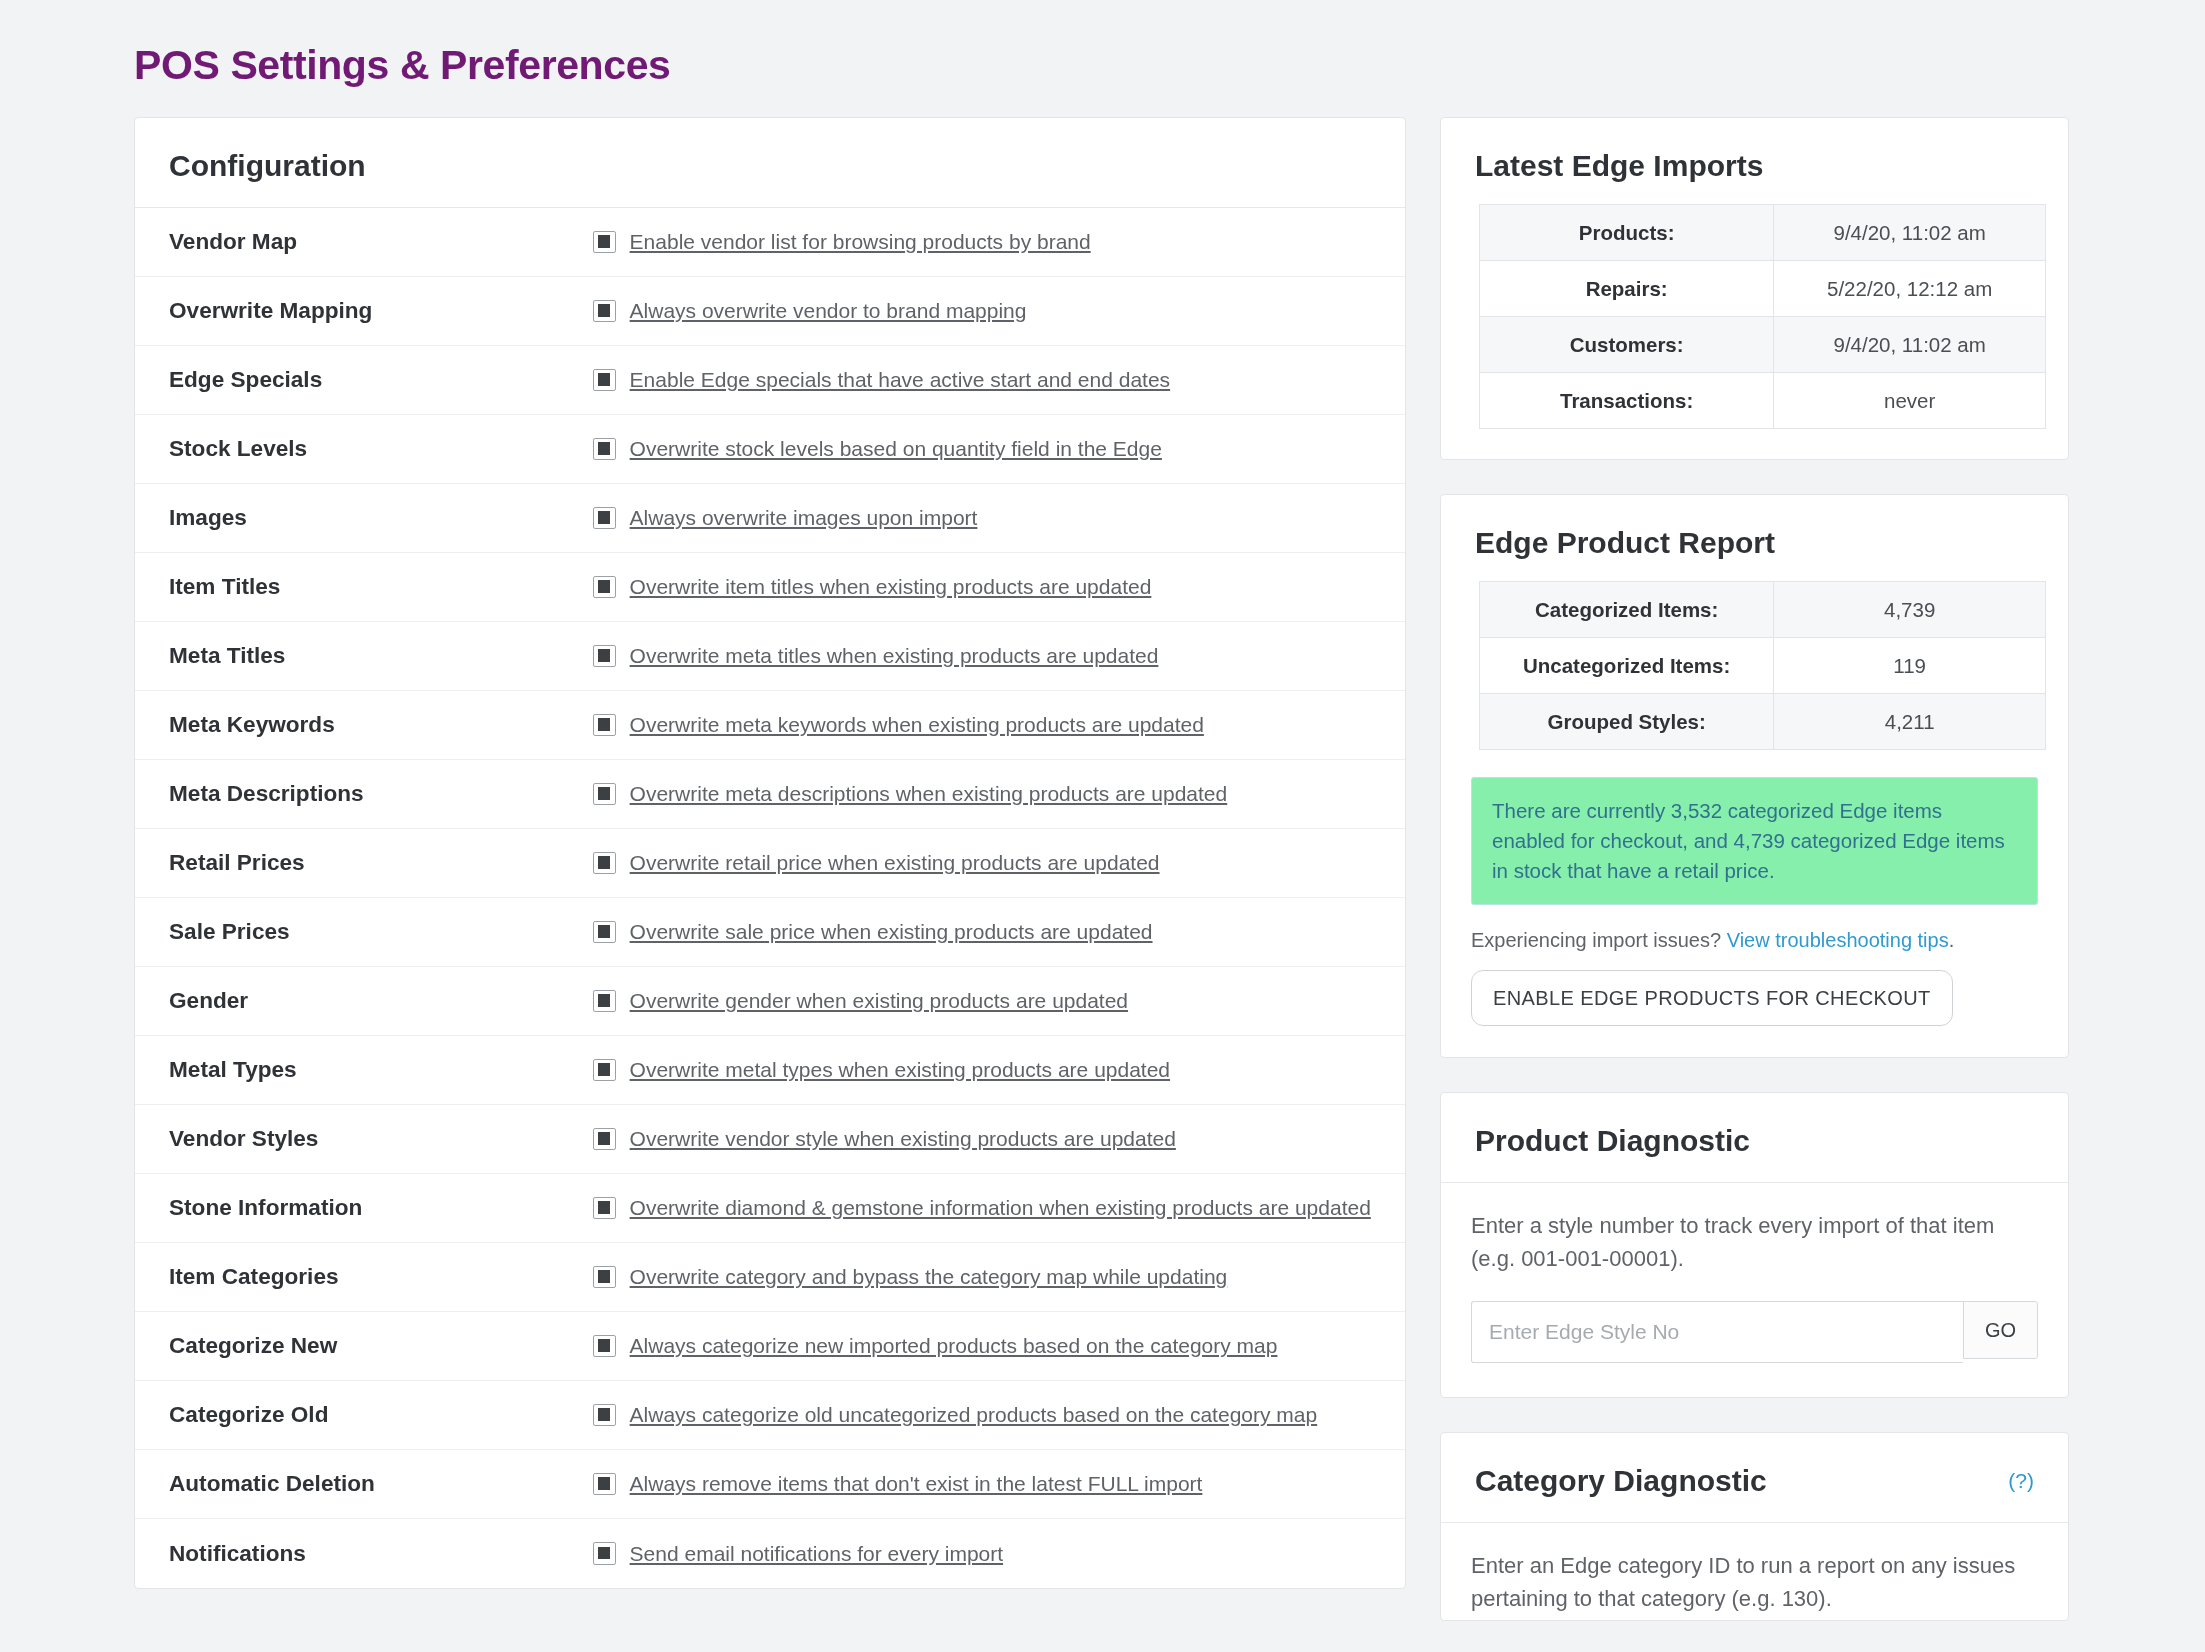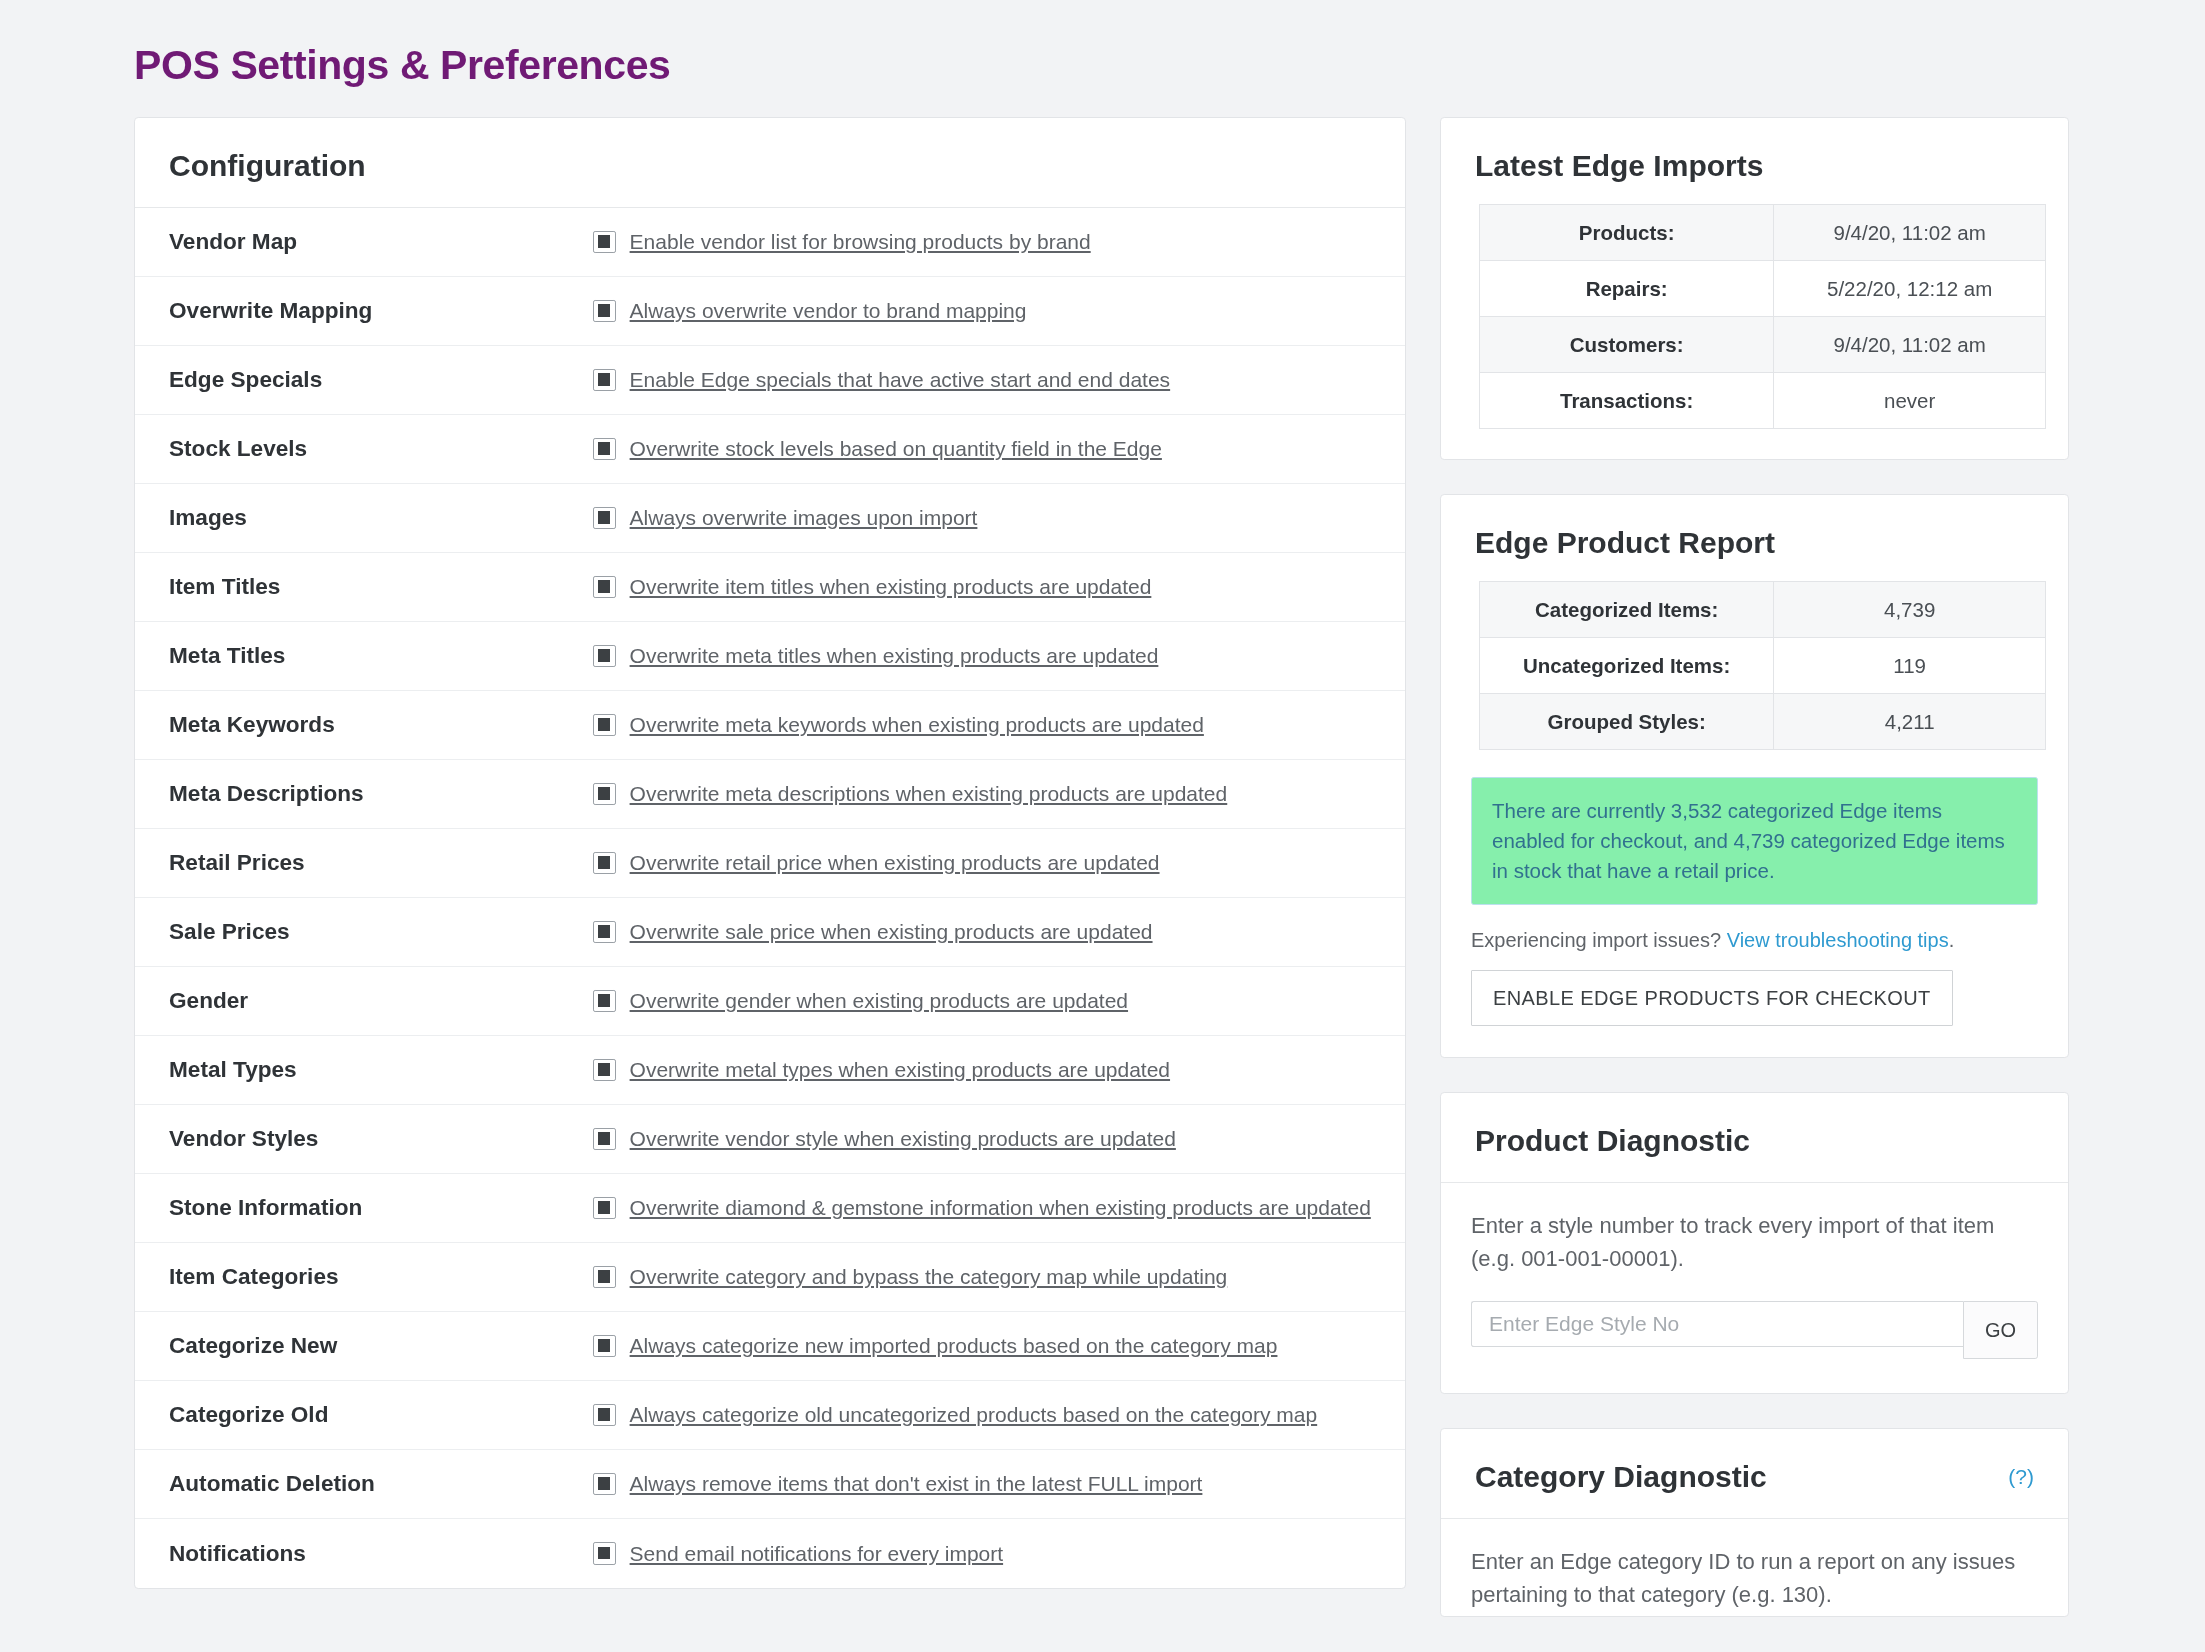--- a/index.html
+++ b/index.html
@@ -150,41 +150,41 @@
     margin: 24px 30px 0 30px;
     font-size: 20px;
     color: #5f6368;
   }
   .note-line a { color: #2f9ad0; text-decoration: none; }
   .btn-outline {
     display: inline-block;
     margin: 18.4px 30px 31px 30px;
     padding: 15.5px 21px;
     border: 0.7px solid #d0d3d6;
-    border-radius: 1px;
+    border-radius: 12px;
     background: #ffffff;
     font-size: 20px;
     letter-spacing: 0.4px;
     color: #3c4043;
     cursor: pointer;
   }
 
   .panel-text {
     padding: 25.4px 30px 5.7px 30px;
     font-size: 22px;
     line-height: 1.5;
     color: #5f6368;
   }
   .input-group {
     display: flex;
     margin: 21px 30px 34px 30px;
   }
   .input-group input {
     flex: 1 1 auto;
-    height: 46px;
+    height: 62px;
     border: 0.7px solid #d6d9dc;
     border-right: none;
     border-radius: 2.8px 0 0 2.8px;
     padding: 0 17px;
     font-size: 21px;
     color: #3c4043;
     font-family: "Liberation Sans", sans-serif;
     background: #fff;
     outline: none;
   }

